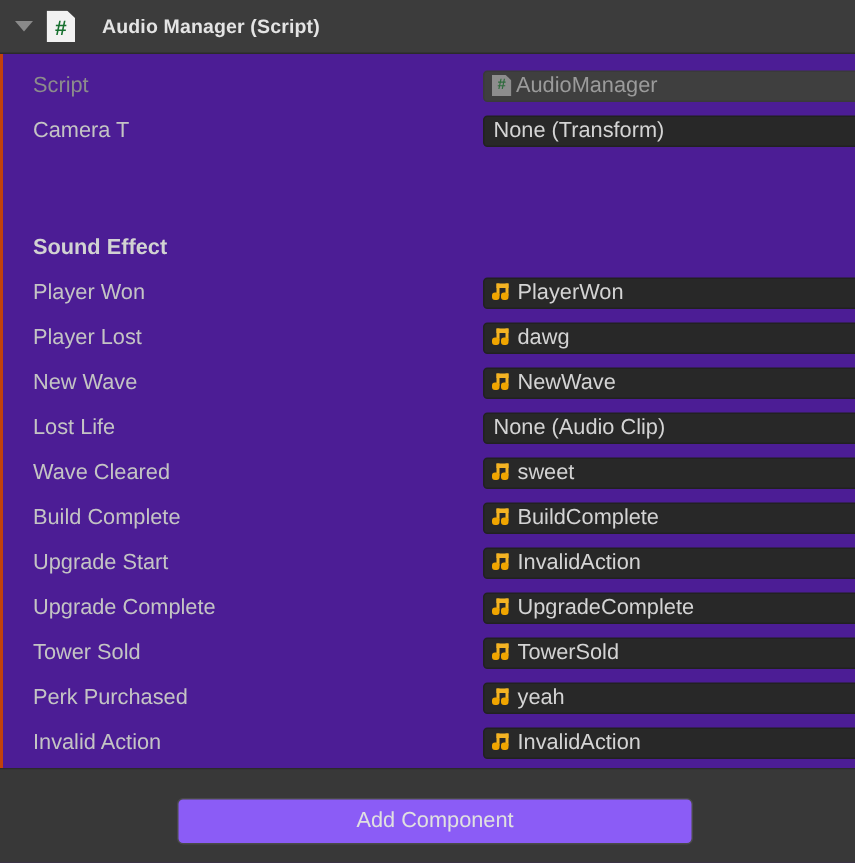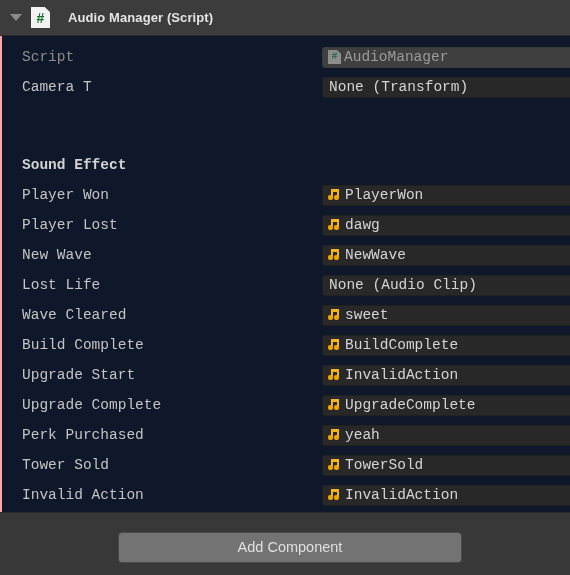--- a/index.html
+++ b/index.html
@@ -79,26 +79,25 @@
     margin-left: 18px;
     color: #e4e4e4;
     font-size: 13px;
     font-weight: bold;
     letter-spacing: 0.1px;
   }
 
   
   .comp-body {
     position: relative;
-    background: #0f172a;
+    background: #4c1d95;
     padding-top: 6px;
     height: 476px;
     box-sizing: border-box;
-    border-left: 2px solid #fca5a5;
-    font-family: Liberation Mono, monospace;
+    border-left: 2px solid #c2410c;
   }
 
   .row {
     position: relative;
     height: 30px;
     display: flex;
     align-items: center;
     padding-left: 20px;
     box-sizing: border-box;
   }
@@ -211,21 +210,21 @@
     background: #383838;
     display: flex;
     align-items: center;
     justify-content: center;
     box-sizing: border-box;
     padding-top: 6px;
   }
   .add-component-btn {
     width: 342px;
     height: 29px;
-    background: #737373;
+    background: #8b5cf6;
     border: 1px solid #4a4a4a;
     border-radius: 4px;
     color: #e0e0e0;
     font-size: 14.5px;
     display: flex;
     align-items: center;
     justify-content: center;
     cursor: pointer;
     margin-left: 10px;
   }
@@ -368,44 +367,44 @@
             <i class="stemL"></i>
             <i class="stemR"></i>
             <i class="headL"></i>
             <i class="headR"></i>
         </div>
         <div class="ftext">UpgradeComplete</div>
       </div>
     </div>
 
     <div class="row">
+      <div class="label">Tower Sold</div>
+      <div class="objfield">
+        <div class="note-icon">
+          <i class="beam"></i>
+            <i class="stemL"></i>
+            <i class="stemR"></i>
+            <i class="headL"></i>
+            <i class="headR"></i>
+        </div>
+        <div class="ftext">TowerSold</div>
+      </div>
+    </div>
+
+    <div class="row">
       <div class="label">Perk Purchased</div>
       <div class="objfield">
         <div class="note-icon">
           <i class="beam"></i>
             <i class="stemL"></i>
             <i class="stemR"></i>
             <i class="headL"></i>
             <i class="headR"></i>
         </div>
         <div class="ftext">yeah</div>
-      </div>
-    </div>
-
-    <div class="row">
-      <div class="label">Tower Sold</div>
-      <div class="objfield">
-        <div class="note-icon">
-          <i class="beam"></i>
-            <i class="stemL"></i>
-            <i class="stemR"></i>
-            <i class="headL"></i>
-            <i class="headR"></i>
-        </div>
-        <div class="ftext">TowerSold</div>
       </div>
     </div>
 
     <div class="row">
       <div class="label">Invalid Action</div>
       <div class="objfield">
         <div class="note-icon">
           <i class="beam"></i>
             <i class="stemL"></i>
             <i class="stemR"></i>

